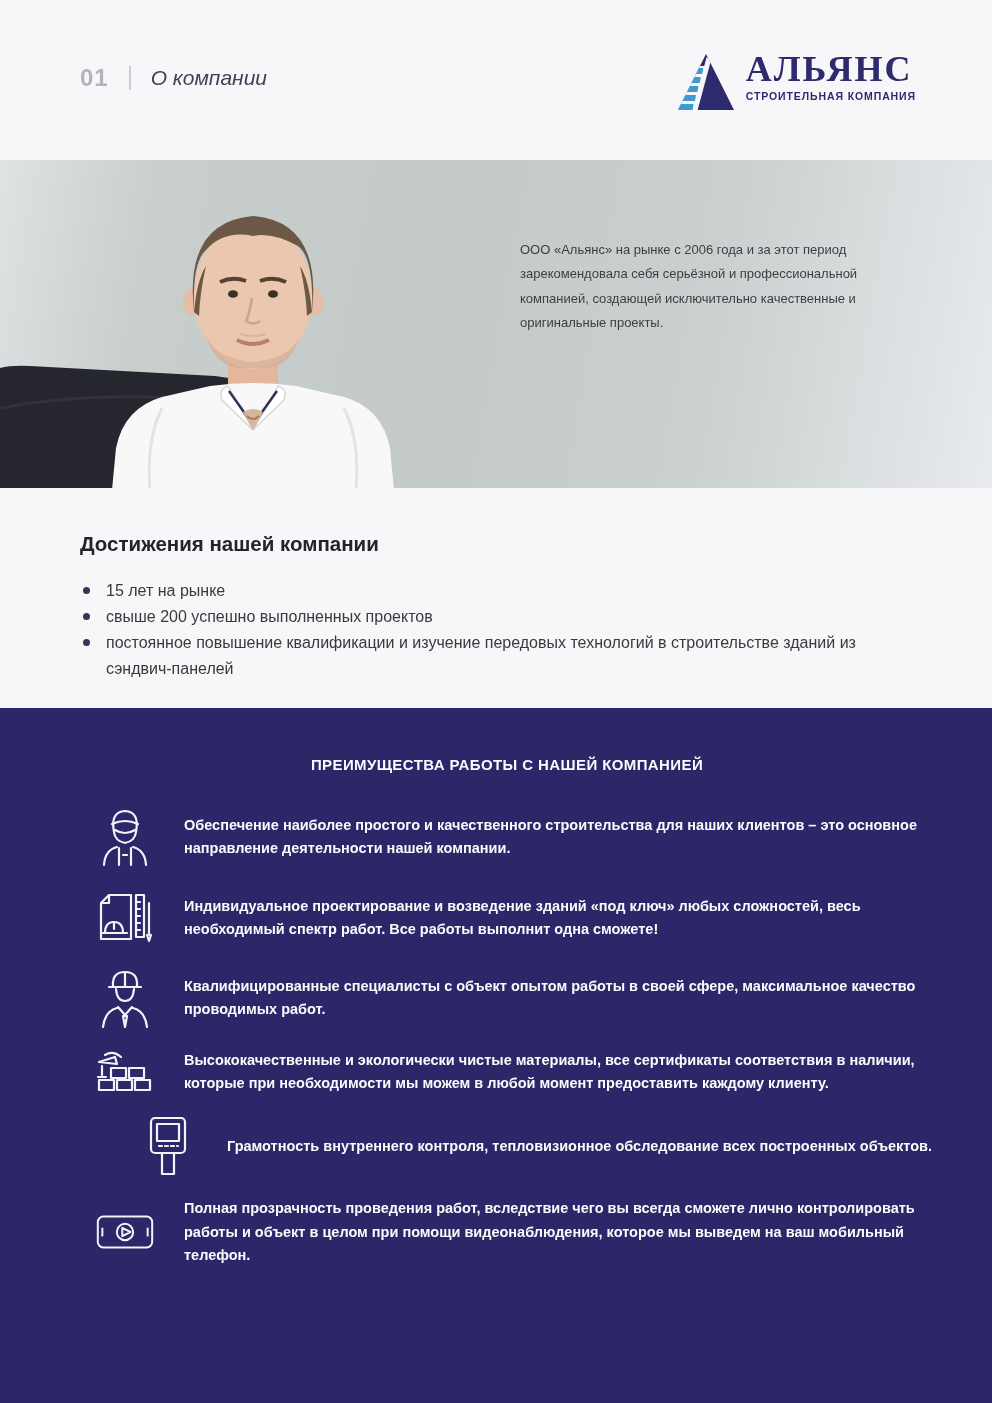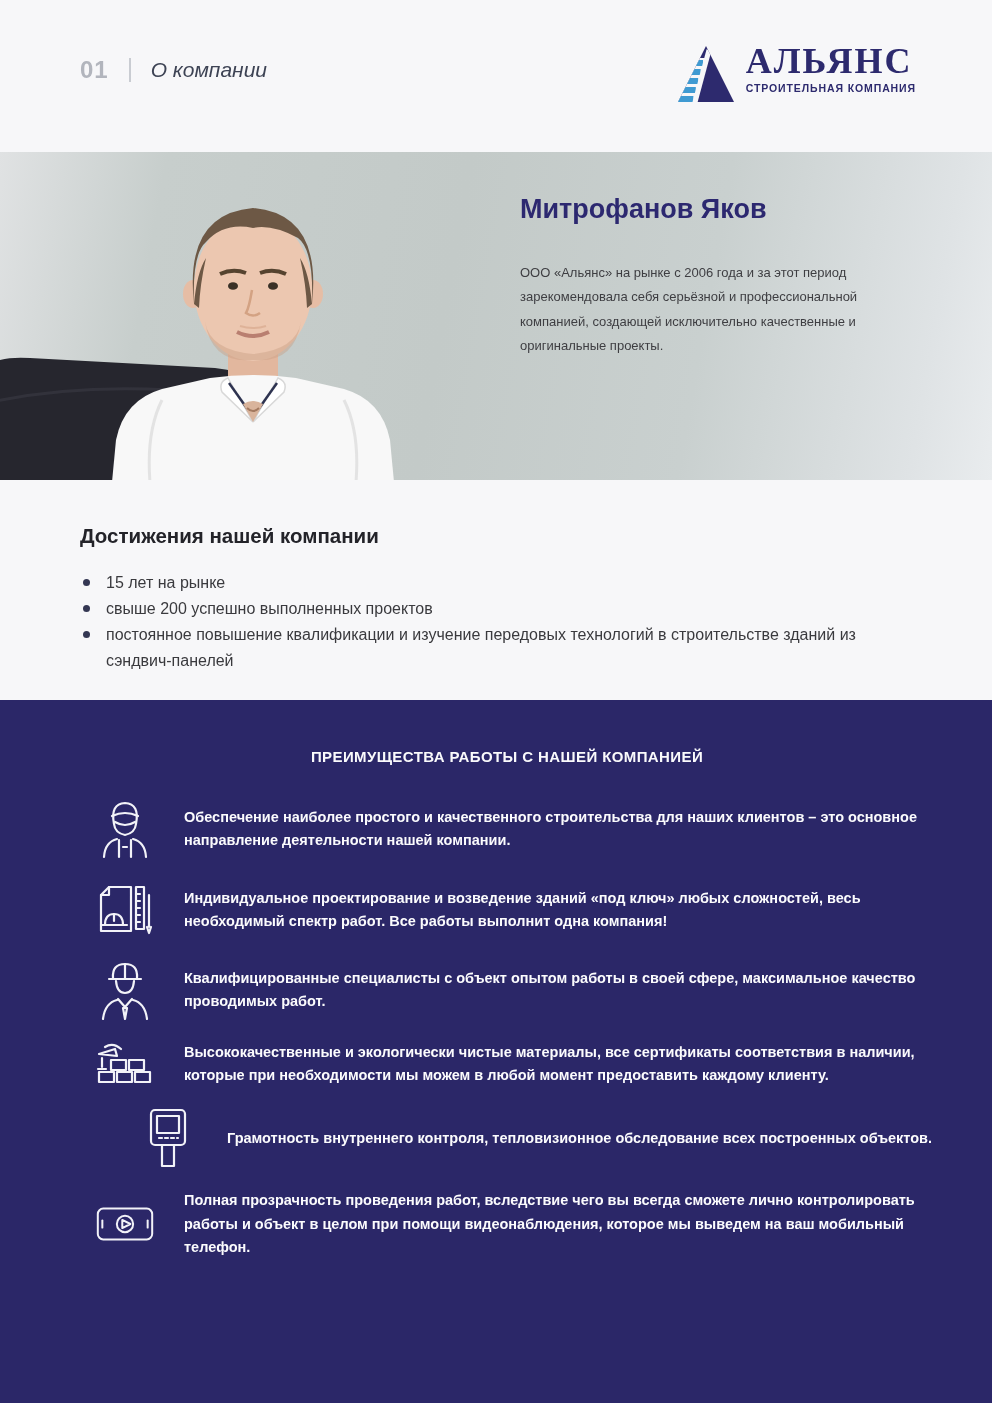--- a/index.html
+++ b/index.html
@@ -1,21 +1,21 @@
 <!DOCTYPE html>
 <html lang="ru"><head>
 <meta charset="utf-8">
 <style>
   * { margin:0; padding:0; box-sizing:border-box; }
   html,body { background:#ffffff; }
   body { font-family:"Liberation Sans", sans-serif; width:992px; }
   .page { position:relative; width:992px; height:1403px; background:#f7f7f9; overflow:hidden; }
 
   
-  .header { position:relative; height:152px; background:#f7f7f9; }
+  .header { position:relative; height:152px; background:#f7f7f9;margin-top:8px; }
   .section-label { position:absolute; left:80px; top:56px; display:flex; align-items:center; gap:20px; }
   .section-number { font-size:24px; font-weight:bold; color:#b2b5bd; letter-spacing:1px; }
   .label-divider { width:2px; height:24px; background:#c9ccd2; }
   .section-title { font-size:21px; font-style:italic; color:#3d4354; }
 
   .logo { position:absolute; right:76px; top:44px; display:flex; gap:10px; align-items:flex-start; }
   .logo-text { display:flex; flex-direction:column; align-items:flex-start; }
   .logo-name { font-family:"Liberation Serif", serif; font-weight:bold; font-size:36px; line-height:0.95;
                color:#2d2a6e; letter-spacing:2px; }
   .logo-tagline { font-size:10.5px; font-weight:bold; color:#2d2a6e; letter-spacing:0.9px; margin-top:4px; }
@@ -124,21 +124,20 @@
       <ellipse cx="233" cy="134" rx="5" ry="3.8" fill="#3a3127"></ellipse>
       <ellipse cx="273" cy="134" rx="5" ry="3.8" fill="#3a3127"></ellipse>
 
       <path d="M252,138 Q249,156 246,161 Q253,166 260,161" stroke="#d3a283" stroke-width="2.5" fill="none"></path>
 
       <path d="M237,180 Q253,188 269,180" stroke="#b97f70" stroke-width="4" fill="none"></path>
       <path d="M240,174 Q253,178 266,174" stroke="#d8a98e" stroke-width="2" fill="none" opacity="0.7"></path>
     </svg>
 
     <div class="hero-copy">
-      <div class="hero-name">Митрофанов Яков</div>
       <div class="hero-desc">ООО «Альянс» на рынке с 2006 года и за этот период зарекомендовала себя серьёзной и профессиональной компанией, создающей исключительно качественные и оригинальные проекты.</div>
     </div>
   </div>
 
   <div class="achievements">
     <div class="ach-title">Достижения нашей компании</div>
     <ul class="ach-list">
       <li>15 лет на рынке</li>
       <li>свыше 200 успешно выполненных проектов</li>
       <li>постоянное повышение квалификации и изучение передовых технологий в строительстве зданий из сэндвич-панелей</li>
@@ -173,21 +172,21 @@
             <path d="M12,6 L12,14 L4,14"></path>
             <path d="M8,44 Q8,33 17,33 Q26,33 26,44 Z" fill="#2b2768"></path>
             <path d="M4,44 L30,44"></path>
             <path d="M17,33 L17,40"></path>
             <rect x="39" y="6" width="8" height="42"></rect>
             <path d="M39,13 L43,13 M39,20 L43,20 M39,27 L43,27 M39,34 L43,34 M39,41 L43,41"></path>
             <path d="M52,14 L52,46"></path>
             <path d="M50,46 L52,52 L54,46"></path>
           </svg>
         </span>
-        <div class="adv-text">Индивидуальное проектирование и возведение зданий «под ключ» любых сложностей, весь необходимый спектр работ. Все работы выполнит одна компания!</div>
+        <div class="adv-text">Индивидуальное проектирование и возведение зданий «под ключ» любых сложностей, весь необходимый спектр работ. Все работы выполнит одна сможете!</div>
       </div>
 
       <div class="adv-item">
         <span class="adv-icon">
           <svg width="52" height="62" viewBox="0 0 52 62">
             <path d="M14,19 Q13,5 26,5 Q39,5 38,19"></path>
             <path d="M10,20 L42,20"></path>
             <path d="M26,5 L26,19"></path>
             <path d="M17,22 Q18,34 26,34 Q34,34 35,22"></path>
             <path d="M4,60 Q6,44 18,41"></path>

